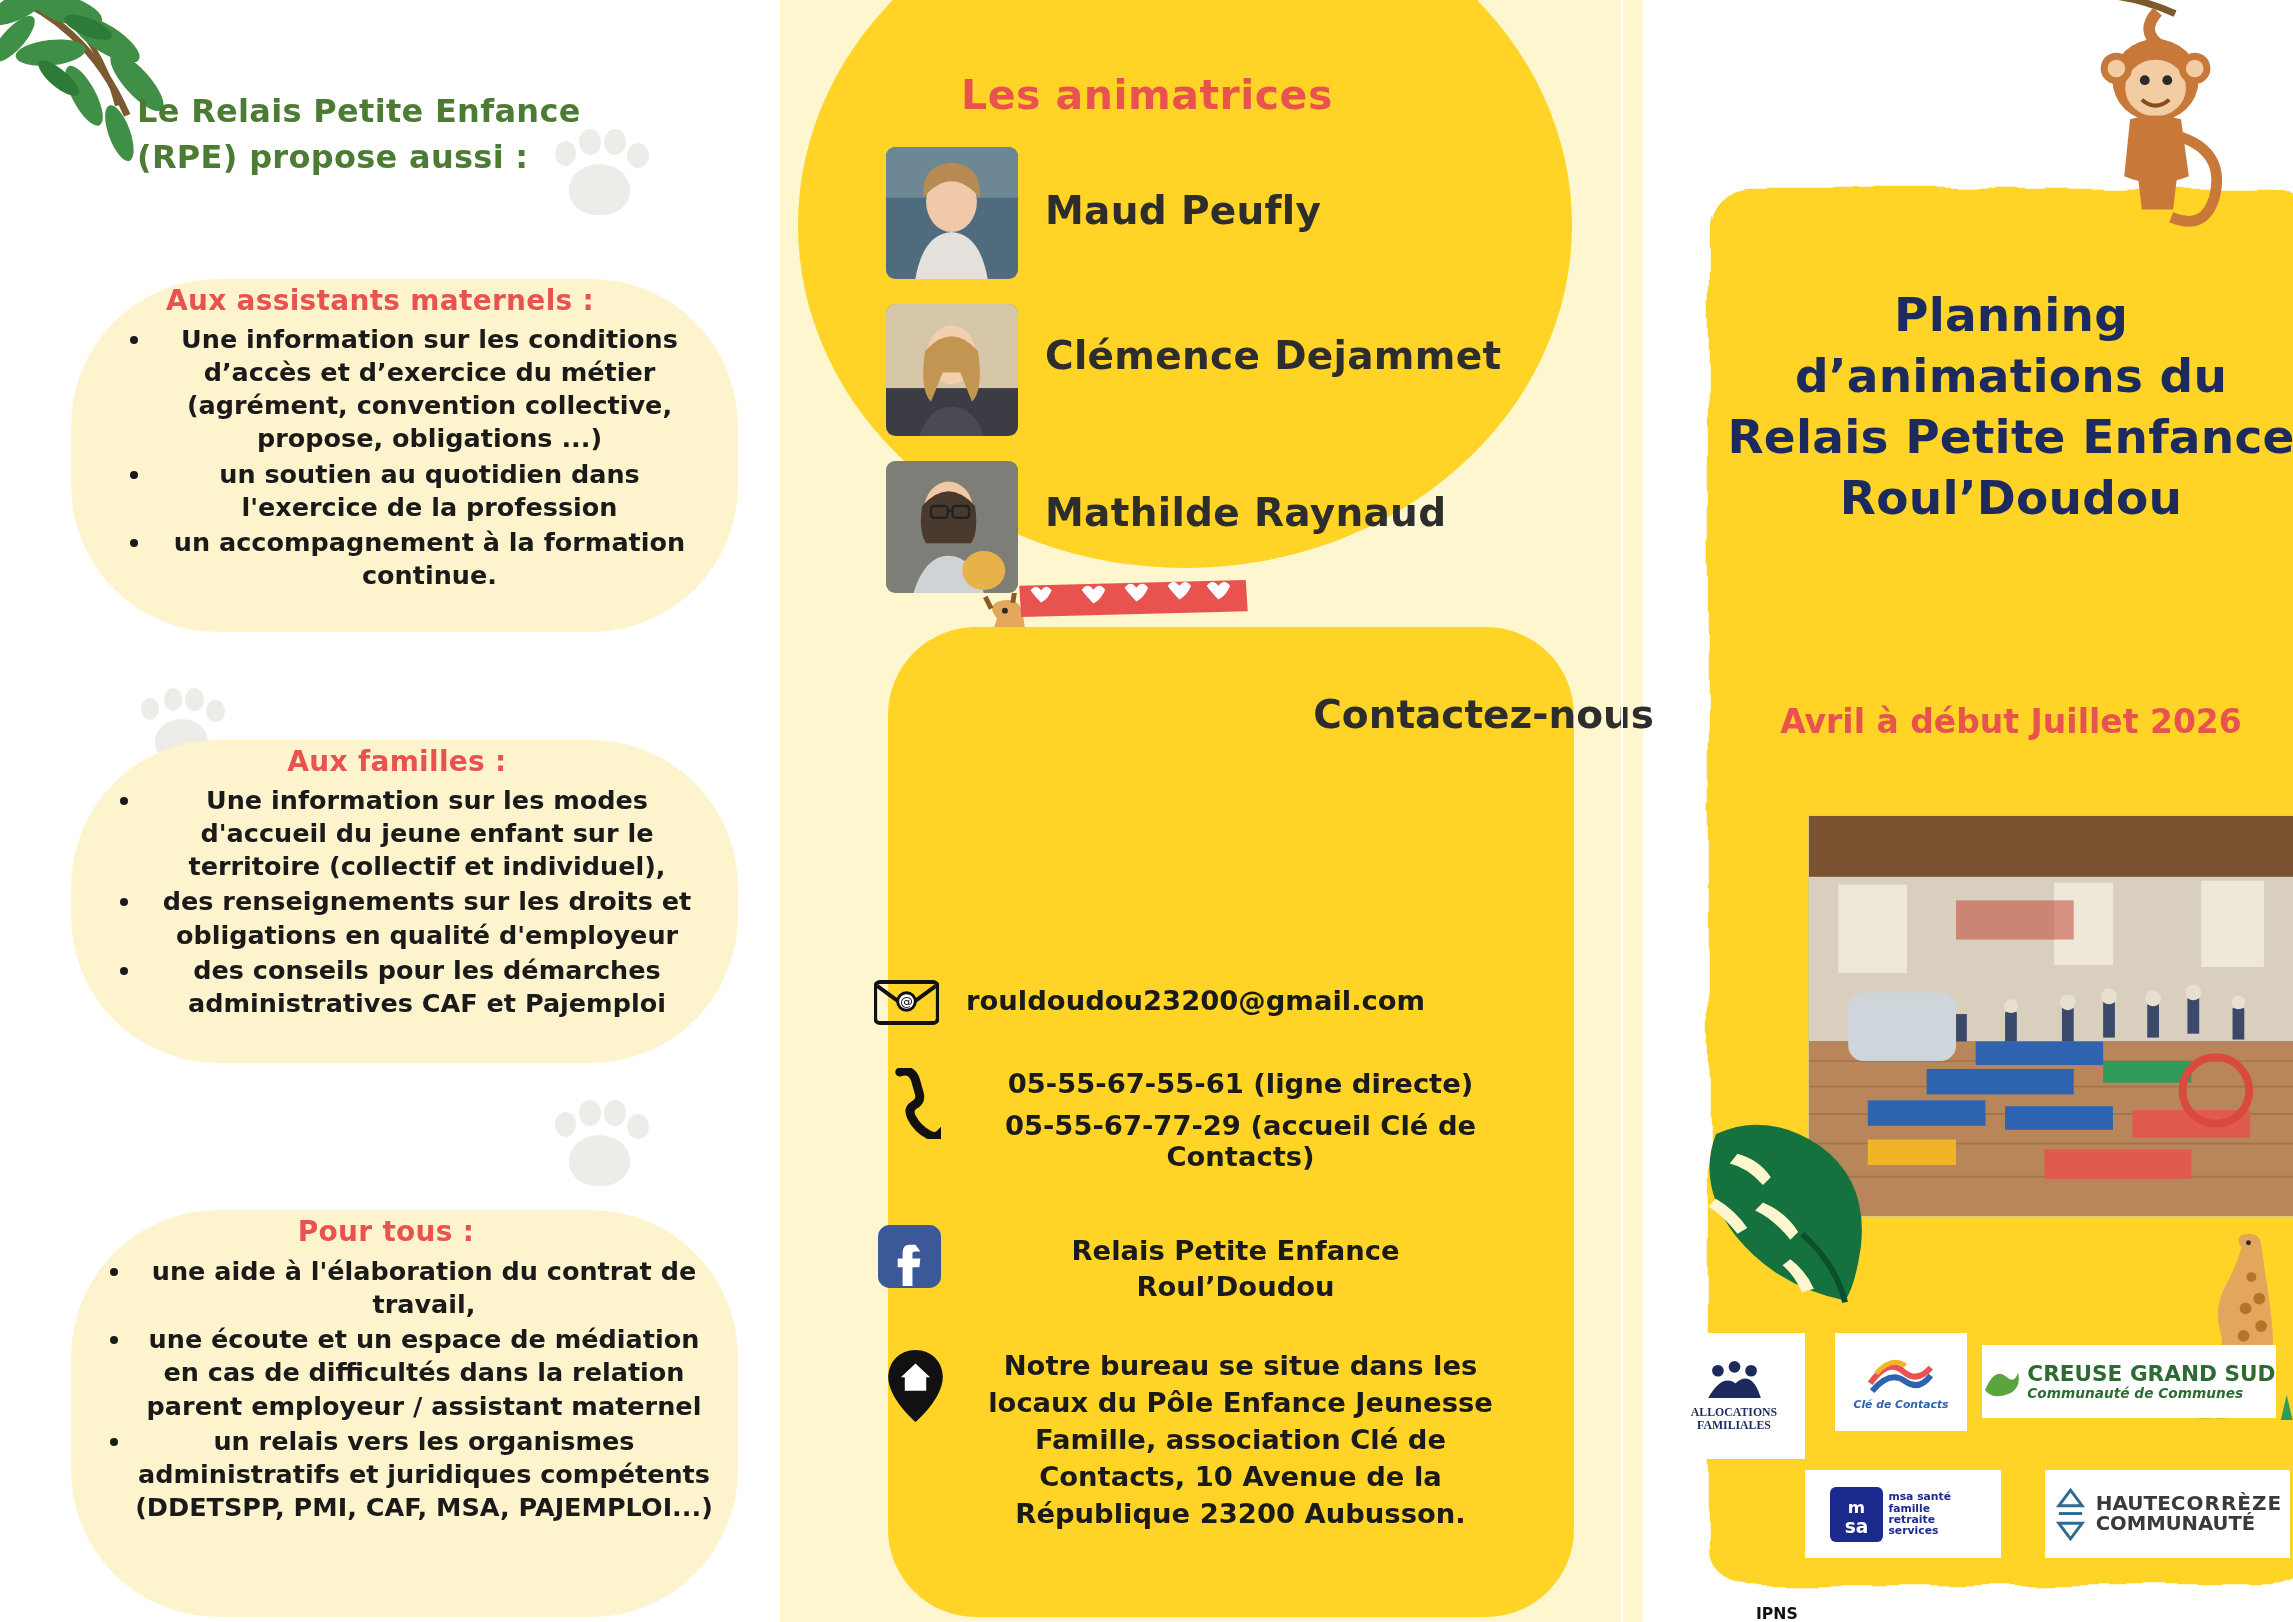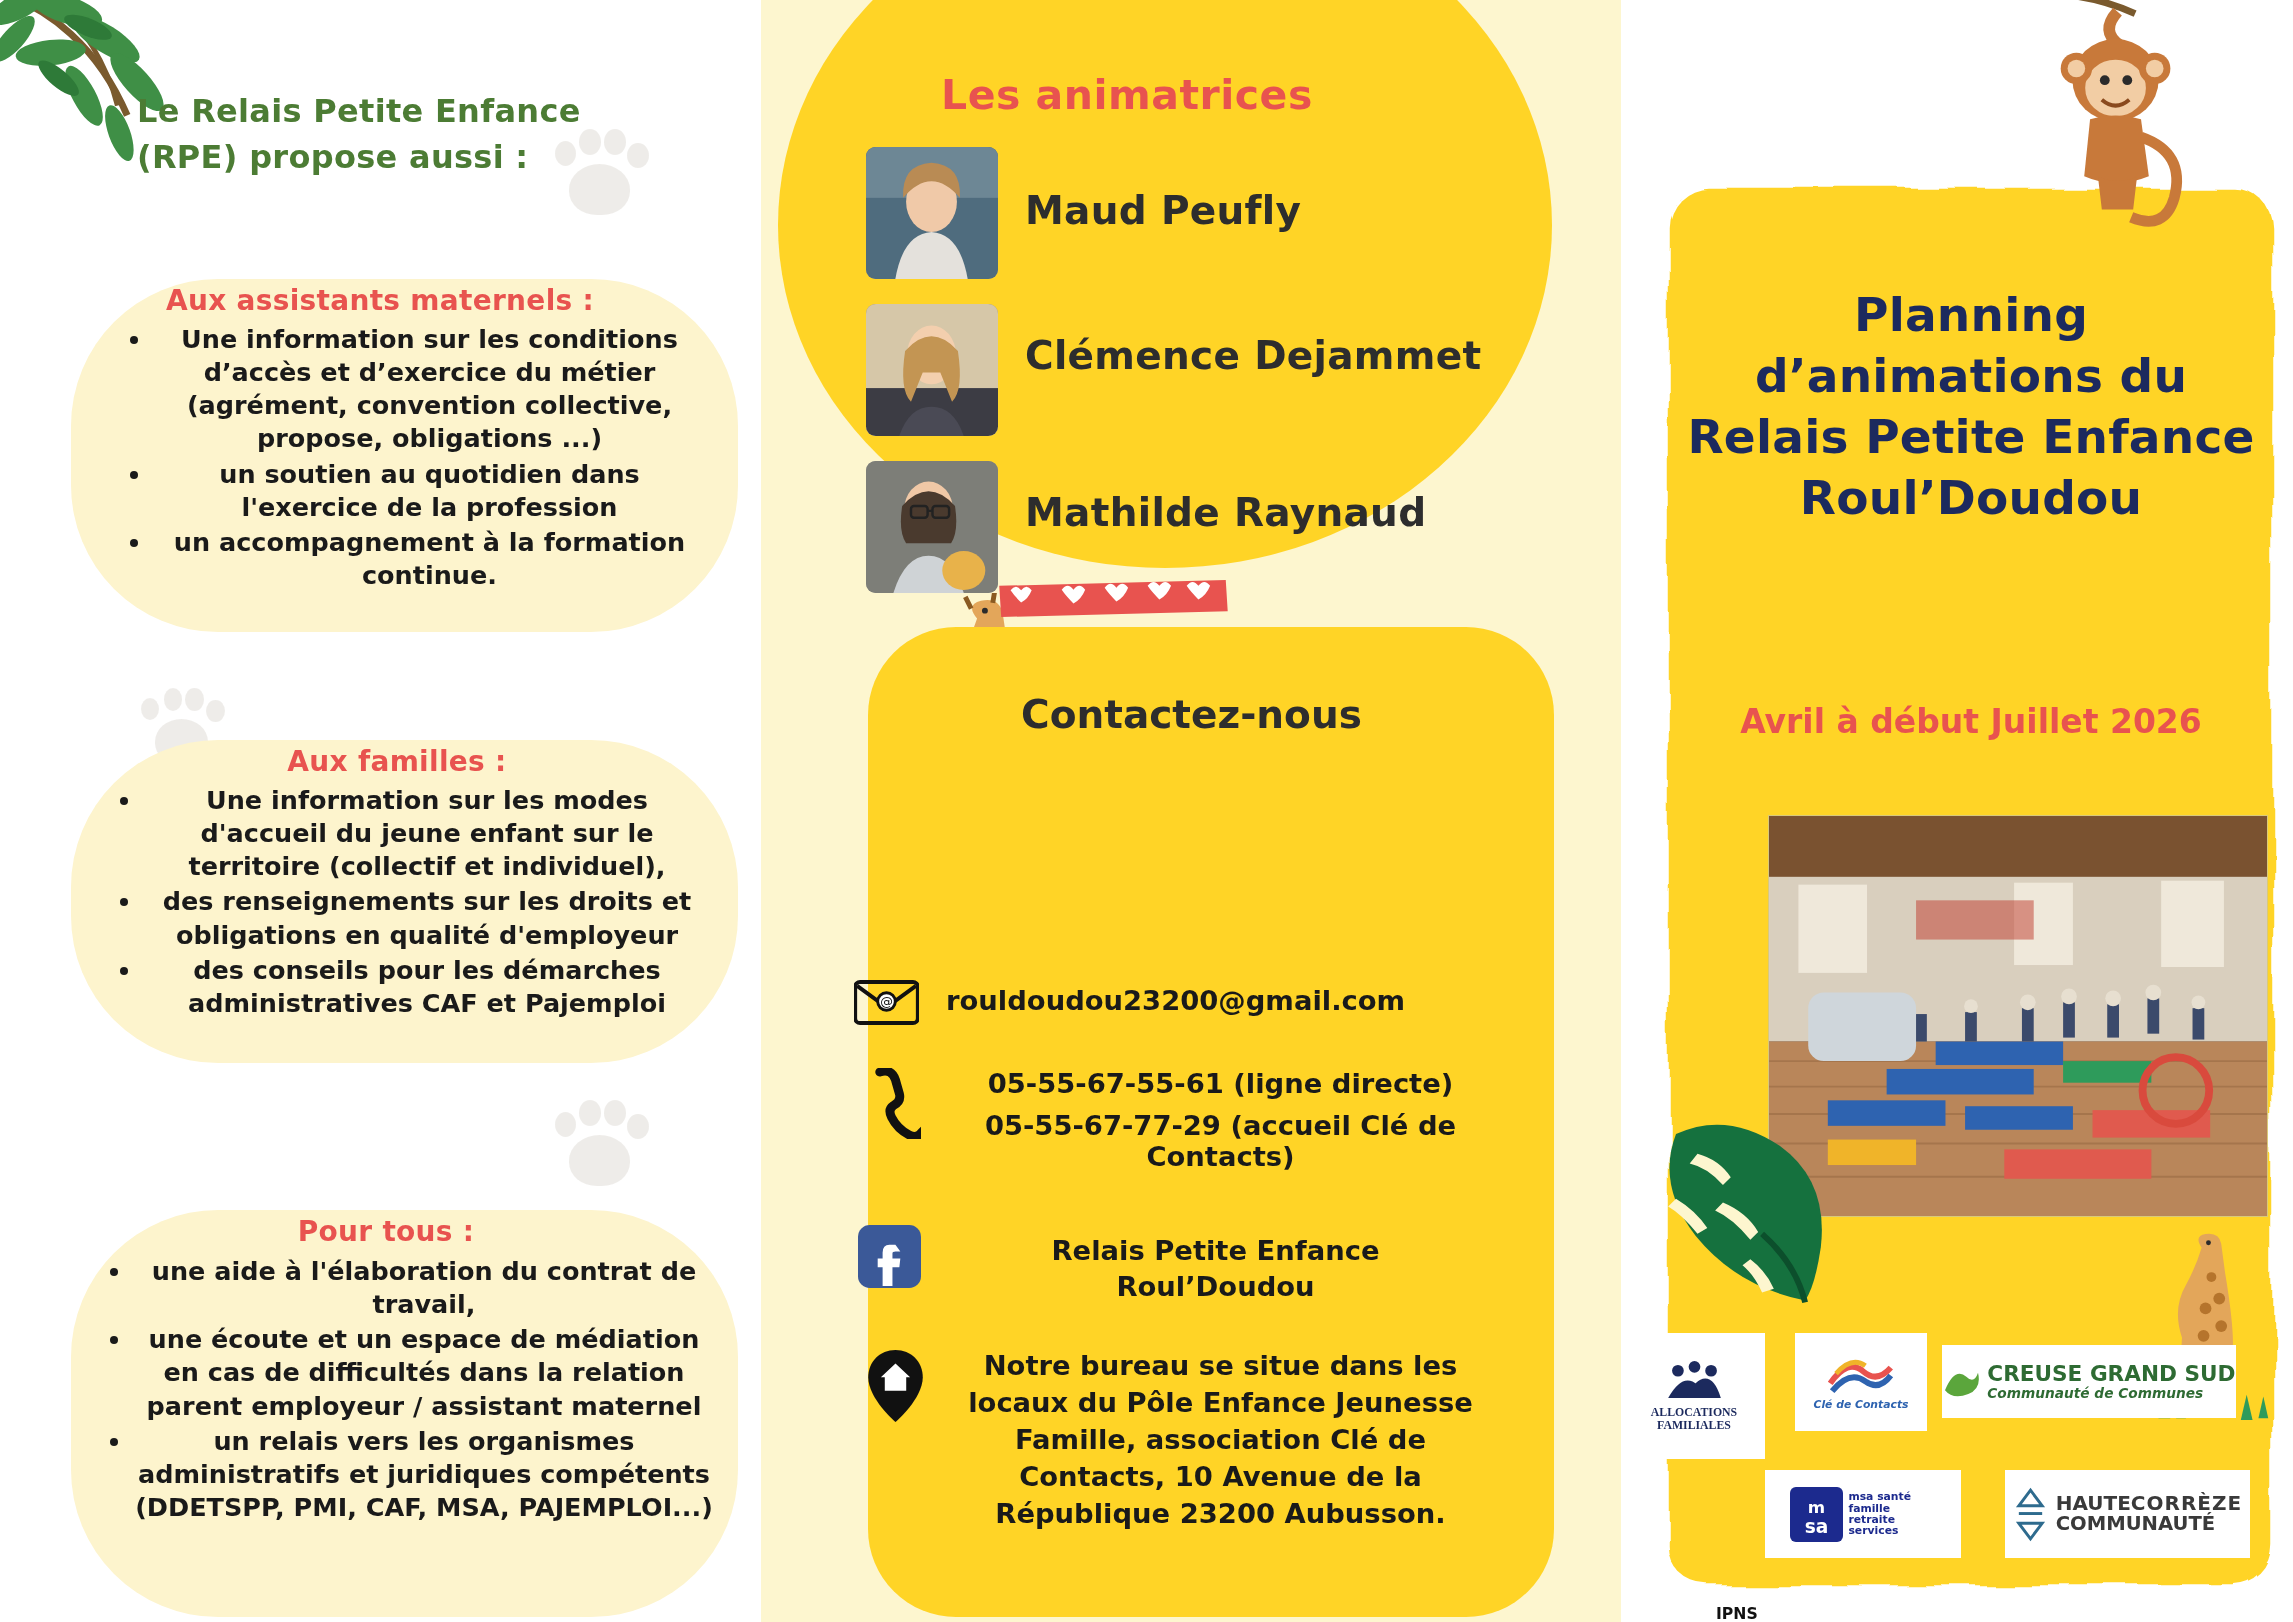--- a/index.html
+++ b/index.html
@@ -6,21 +6,21 @@
   html, body { margin: 0; padding: 0; }
   body {
     width: 2294px; height: 1622px;
     font-family: "DejaVu Sans", sans-serif;
     background: #ffffff;
     overflow: hidden;
     position: relative;
   }
 
   
-  .brochure { position: absolute; inset: 0; display: flex; }
+  .brochure { position: absolute; inset: 0; display: flex; gap: 20px; }
   .panel { position: relative; height: 100%; }
   .panel-left   { width: 760px; background: #ffffff; }
   .panel-mid    { width: 863px; background: #fdf6cf; }
   .panel-right  { flex: 1; background: #ffffff; }
 
   
   .left-title {
     position: absolute; left: 137px; top: 88px; width: 549px;
     font-family: "DejaVu Sans", sans-serif;
     font-size: 32px; font-weight: 700; color: #4c7c34;
@@ -75,22 +75,22 @@
     font-size: 39px; font-weight: 700; color: #2d2d2d;
     letter-spacing: 0.3px;
   }
   .contact-blob {
     position: absolute; left: 108px; top: 627px;
     width: 686px; height: 990px;
     background: #ffd426;
     border-radius: 88px;
   }
   .contact-title {
-    position: absolute; left: 0; top: 692px; width: 863px;
-    text-align: center;
+    position: absolute; left: 11px; top: 692px; width: 863px;
+    text-align: right;
     font-size: 39px; font-weight: 700; color: #2d2d2d;
   }
   .contact-row { position: absolute; font-size: 27.4px; font-weight: 700; color: #1a1a1a; }
   .ico { position: absolute; }
 
   
   .right-blob {
     position: absolute; left: 34px; top: 176px;
     width: 627px; height: 1421px;
     background: #ffd426;

